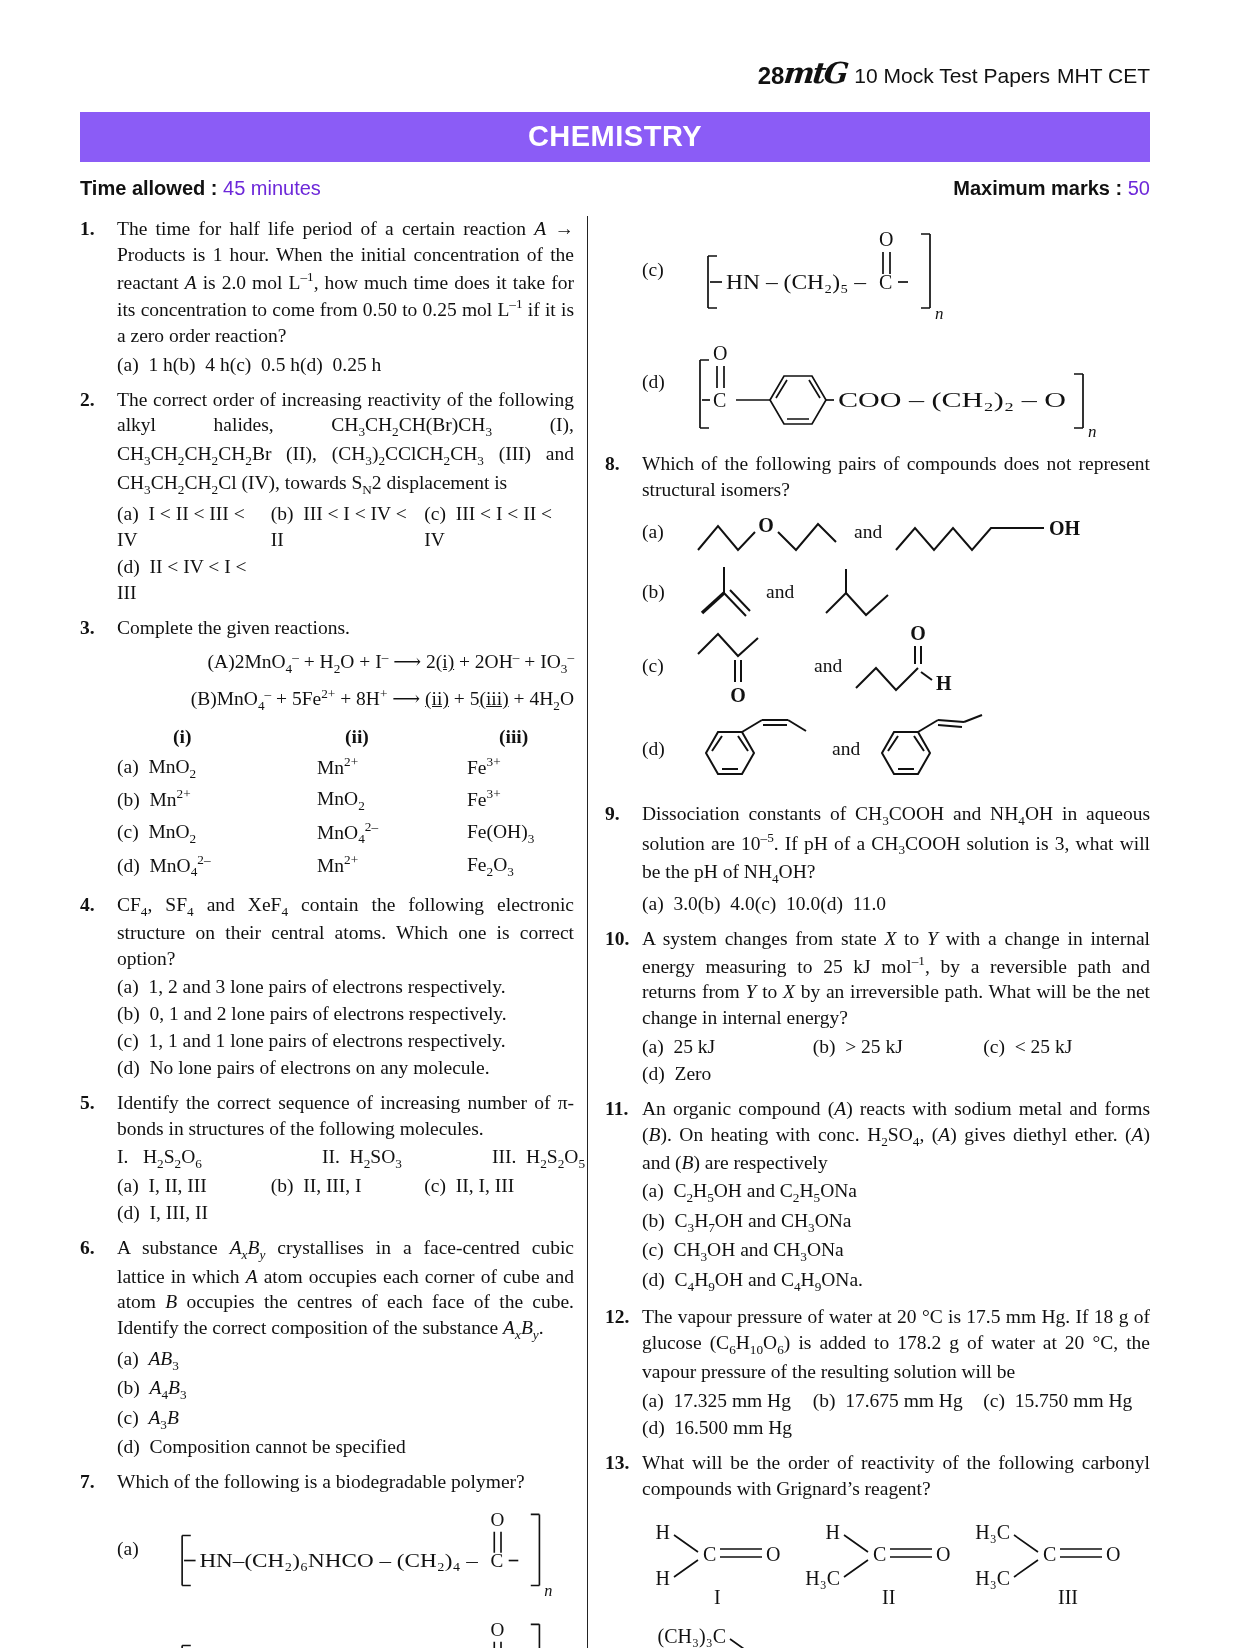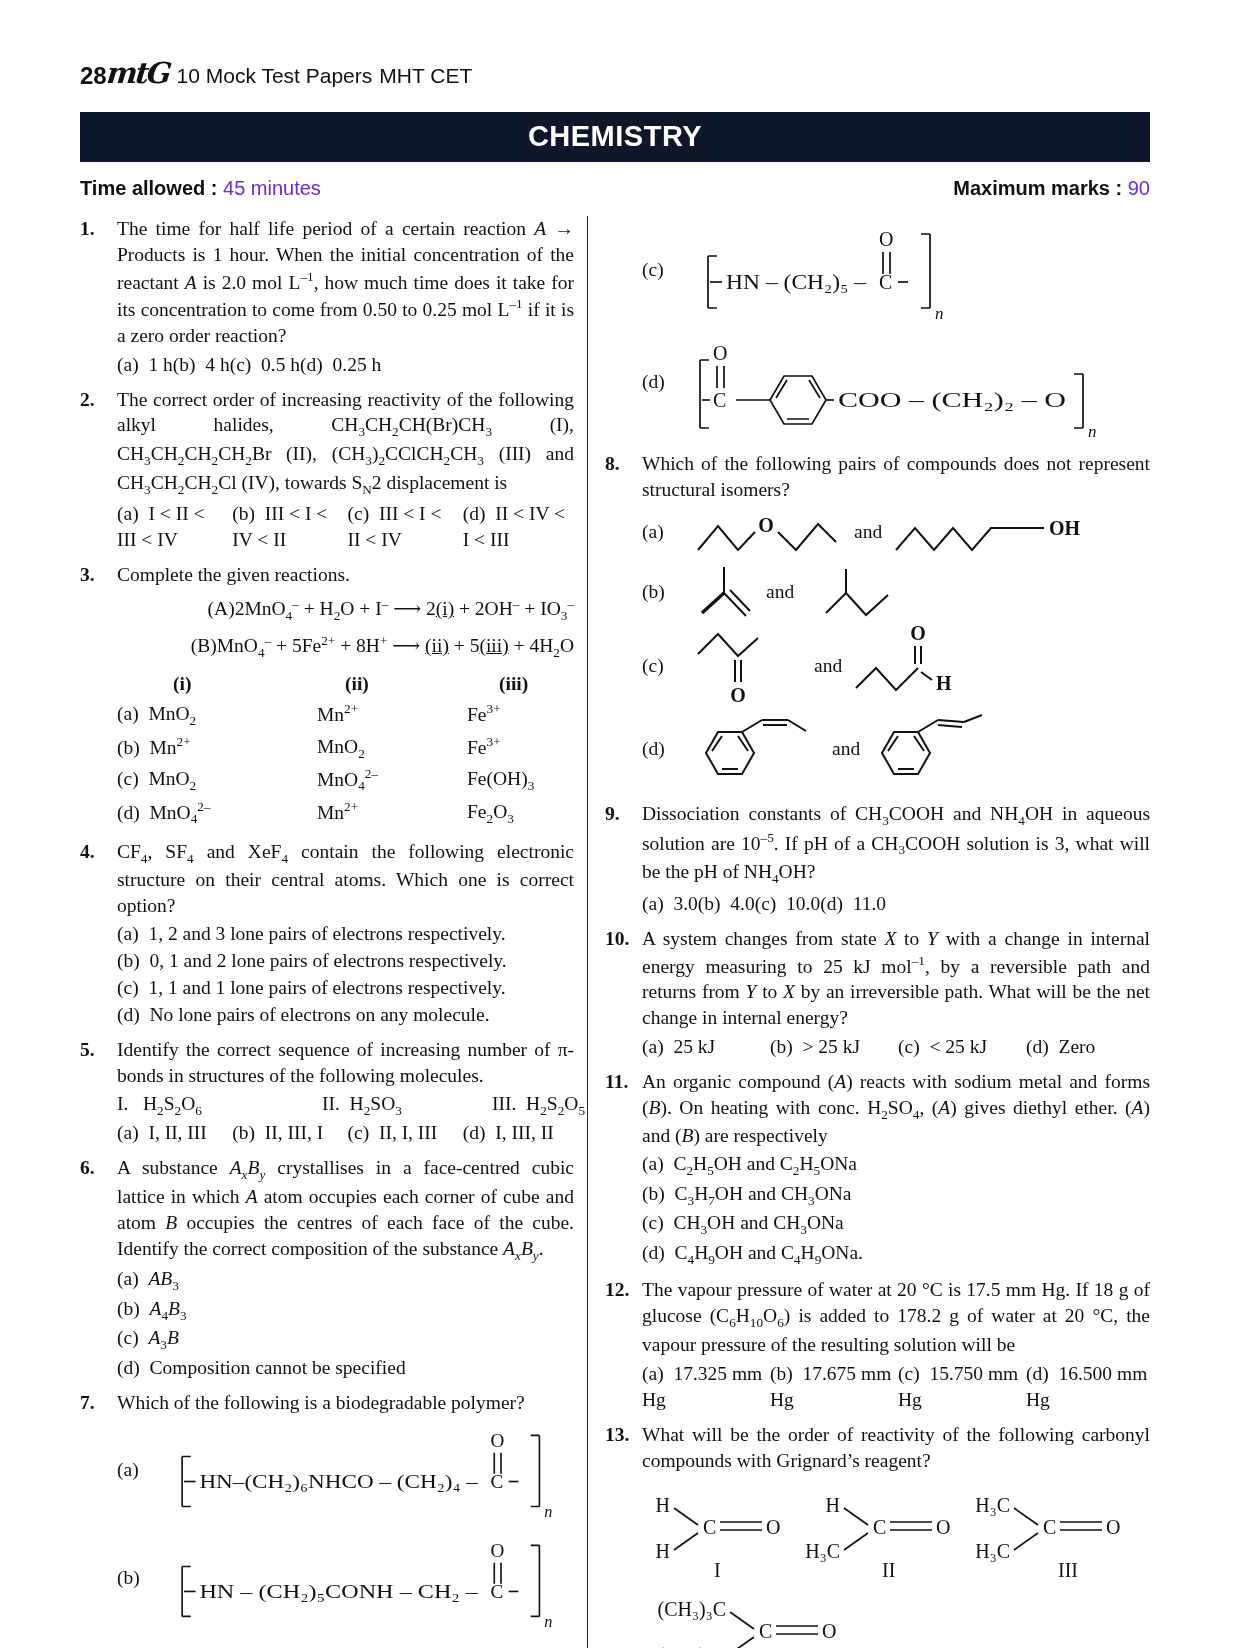--- a/index.html
+++ b/index.html
@@ -1,47 +1,47 @@
 <!DOCTYPE html>
 <html><head>
 <meta charset="utf-8">
 <title>MHT CET Mock Test — Chemistry</title>
 <style>
   html,body{margin:0;padding:0;background:#fff;}
   body{width:1235px;height:1648px;overflow:hidden;color:#111;
        font-family:"Liberation Serif","DejaVu Serif",serif;}
   .page{padding:56px 85px 0 80px;box-sizing:border-box;}
   
-  .hdr{display:flex;justify-content:flex-start;align-items:flex-end;
+  .hdr{display:flex;justify-content:flex-end;align-items:flex-end;
        font-family:"Liberation Sans","DejaVu Sans",sans-serif;}
   .pagenum{font-size:24px;font-weight:bold;}
   .brand{font-size:21px;display:flex;align-items:baseline;gap:7px;}
   .brand .logo{font-family:"DejaVu Serif",serif;font-weight:bold;font-style:italic;
                font-size:29px;letter-spacing:-2px;transform:skewX(-6deg);}
   .brand .bold{font-weight:normal;}
-  .banner{margin-top:22px;background:#0f172a;color:#fff;text-align:center;
+  .banner{margin-top:22px;background:#8b5cf6;color:#fff;text-align:center;
           font-family:"Liberation Sans","DejaVu Sans",sans-serif;font-weight:bold;
           font-size:29px;padding:8px 0 9px 0;letter-spacing:.5px;}
   .meta{display:flex;justify-content:space-between;margin-top:15px;
         font-family:"Liberation Sans","DejaVu Sans",sans-serif;font-size:20px;}
   .meta .lab{font-weight:bold;}
   .meta .val{font-weight:normal;color:#6d28d9;}
   
   .columns{display:flex;margin-top:16px;align-items:stretch;}
   .col{font-size:19.5px;line-height:1.33;text-align:justify;}
   .col.left{width:507px;flex:none;padding-right:13px;box-sizing:border-box;}
   .col.right{flex:1;border-left:1.6px solid #232323;padding-left:17px;min-width:0;}
   
   .q{display:flex;margin-bottom:9px;}
   .qnum{width:37px;flex:none;font-weight:bold;text-align:left;}
   .qbody{flex:1;min-width:0;}
   .qtext{margin:0 0 2px 0;}
   sub,sup{font-size:68%;}
   .opts4{display:flex;justify-content:flex-start;padding-right:4px;text-align:left;}
-  .opts2{display:grid;grid-template-columns:1fr 1fr 1fr 1fr;column-gap:4px;text-align:left;}
+  .opts2{display:grid;grid-template-columns:1fr 1fr 1fr;column-gap:4px;text-align:left;}
   .optlist .opt{text-align:left;}
   .opt{margin-top:1px;}
   
   .eq{margin:7px 0 7px 18px;text-align:right;white-space:nowrap;}
   .eqlab{display:inline-block;width:54px;}
   .t3{display:grid;grid-template-columns:200px 150px 1fr;line-height:1.55;text-align:left;}
   .t3.head{font-weight:bold;margin-top:4px;}
   .t3.head .h1{padding-left:56px;}
   .t3.head .h2{padding-left:28px;}
   .t3.head .h3{padding-left:32px;}
@@ -78,21 +78,21 @@
     <span>CHEMISTRY</span>
   </div>
 
   <div class="meta">
     <span>
       <span class="lab">Time allowed :</span>
       <span class="val">45 minutes</span>
     </span>
     <span>
       <span class="lab">Maximum marks :</span>
-      <span class="val">90</span>
+      <span class="val">50</span>
     </span>
   </div>
 
   <div class="columns">
 
     <div class="col left">
 
       <div class="q">
         <div class="qnum">1.</div>
         <div class="qbody">

